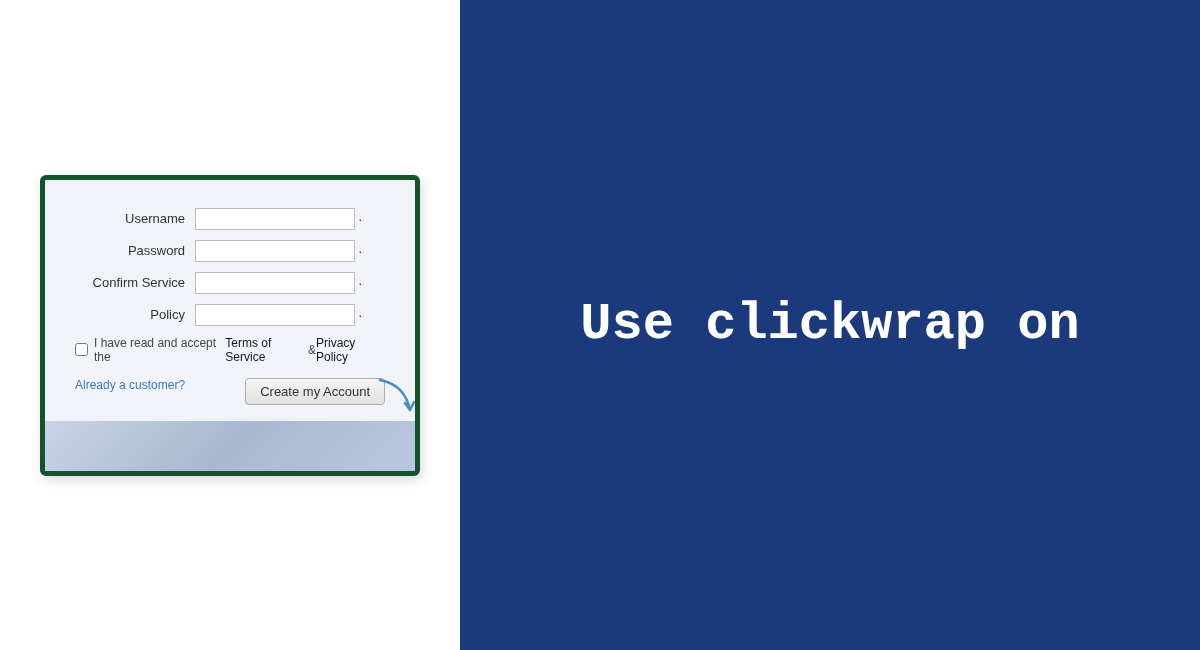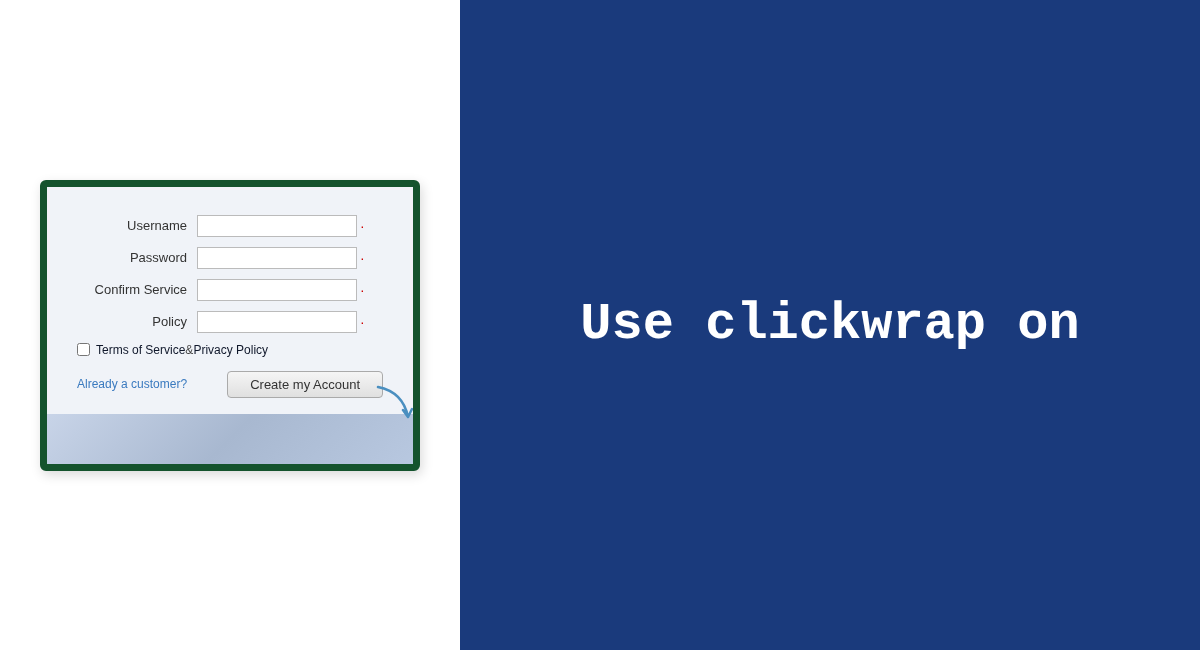--- a/index.html
+++ b/index.html
@@ -44,21 +44,21 @@
       font-weight: 800;
       line-height: 1.15;
       text-align: center;
       font-family: Liberation Mono, monospace;
     }
 
     
     .form-card {
       width: 380px;
       background: #f0f3f8;
-      border: 7px solid #14532d;
+      border: 5px solid #14532d;
       border-radius: 6px;
       box-shadow: 2px 4px 12px rgba(0,0,0,0.15);
       padding: 28px 30px 0 30px;
       position: relative;
       overflow: hidden;
     }
 
     .form-card::after {
       content: '';
       display: block;
@@ -134,37 +134,37 @@
 
     .link-text {
       color: #0f172a;
       text-decoration: none;
       cursor: pointer;
     }
 
     
     .action-row {
       display: flex;
-      align-items: center;
+      align-items: flex-start;
       justify-content: space-between;
       margin-bottom: 14px;
     }
 
     .already-link {
       color: #3a7abf;
       font-size: 12px;
       text-decoration: none;
       cursor: pointer;
     }
 
     .create-btn {
       background: linear-gradient(to bottom, #f5f5f5, #e0e0e0);
       border: 1px solid #aaa;
       border-radius: 4px;
-      padding: 5px 22px;
+      padding: 5px 14px;
       font-size: 13px;
       color: #333;
       cursor: pointer;
       font-family: Arial, sans-serif;
     }
   </style>
 </head>
 <body>
 
 <div class="left-panel">
@@ -203,20 +203,21 @@
     </div>
 
     <div class="arrow-container">
       <svg class="arrow-svg" viewBox="0 0 55 55" xmlns="http://www.w3.org/2000/svg">
         <path d="M 10 5 Q 35 10 40 35 L 35 28 M 40 35 L 44 27" stroke="#4a8fc0" stroke-width="2.5" fill="none" stroke-linecap="round" stroke-linejoin="round"></path>
       </svg>
     </div>
 
     <div class="checkbox-row">
       <input type="checkbox" style="">
+      <span>I have read and accept the </span>
       <a class="link-text" href="#">Terms of Service</a>
       <span> &amp; </span>
       <a class="link-text" href="#">Privacy Policy</a>
     </div>
 
     <div class="action-row">
       <a class="already-link" href="#">Already a customer?</a>
       <button class="create-btn">Create my Account</button>
     </div>
 

